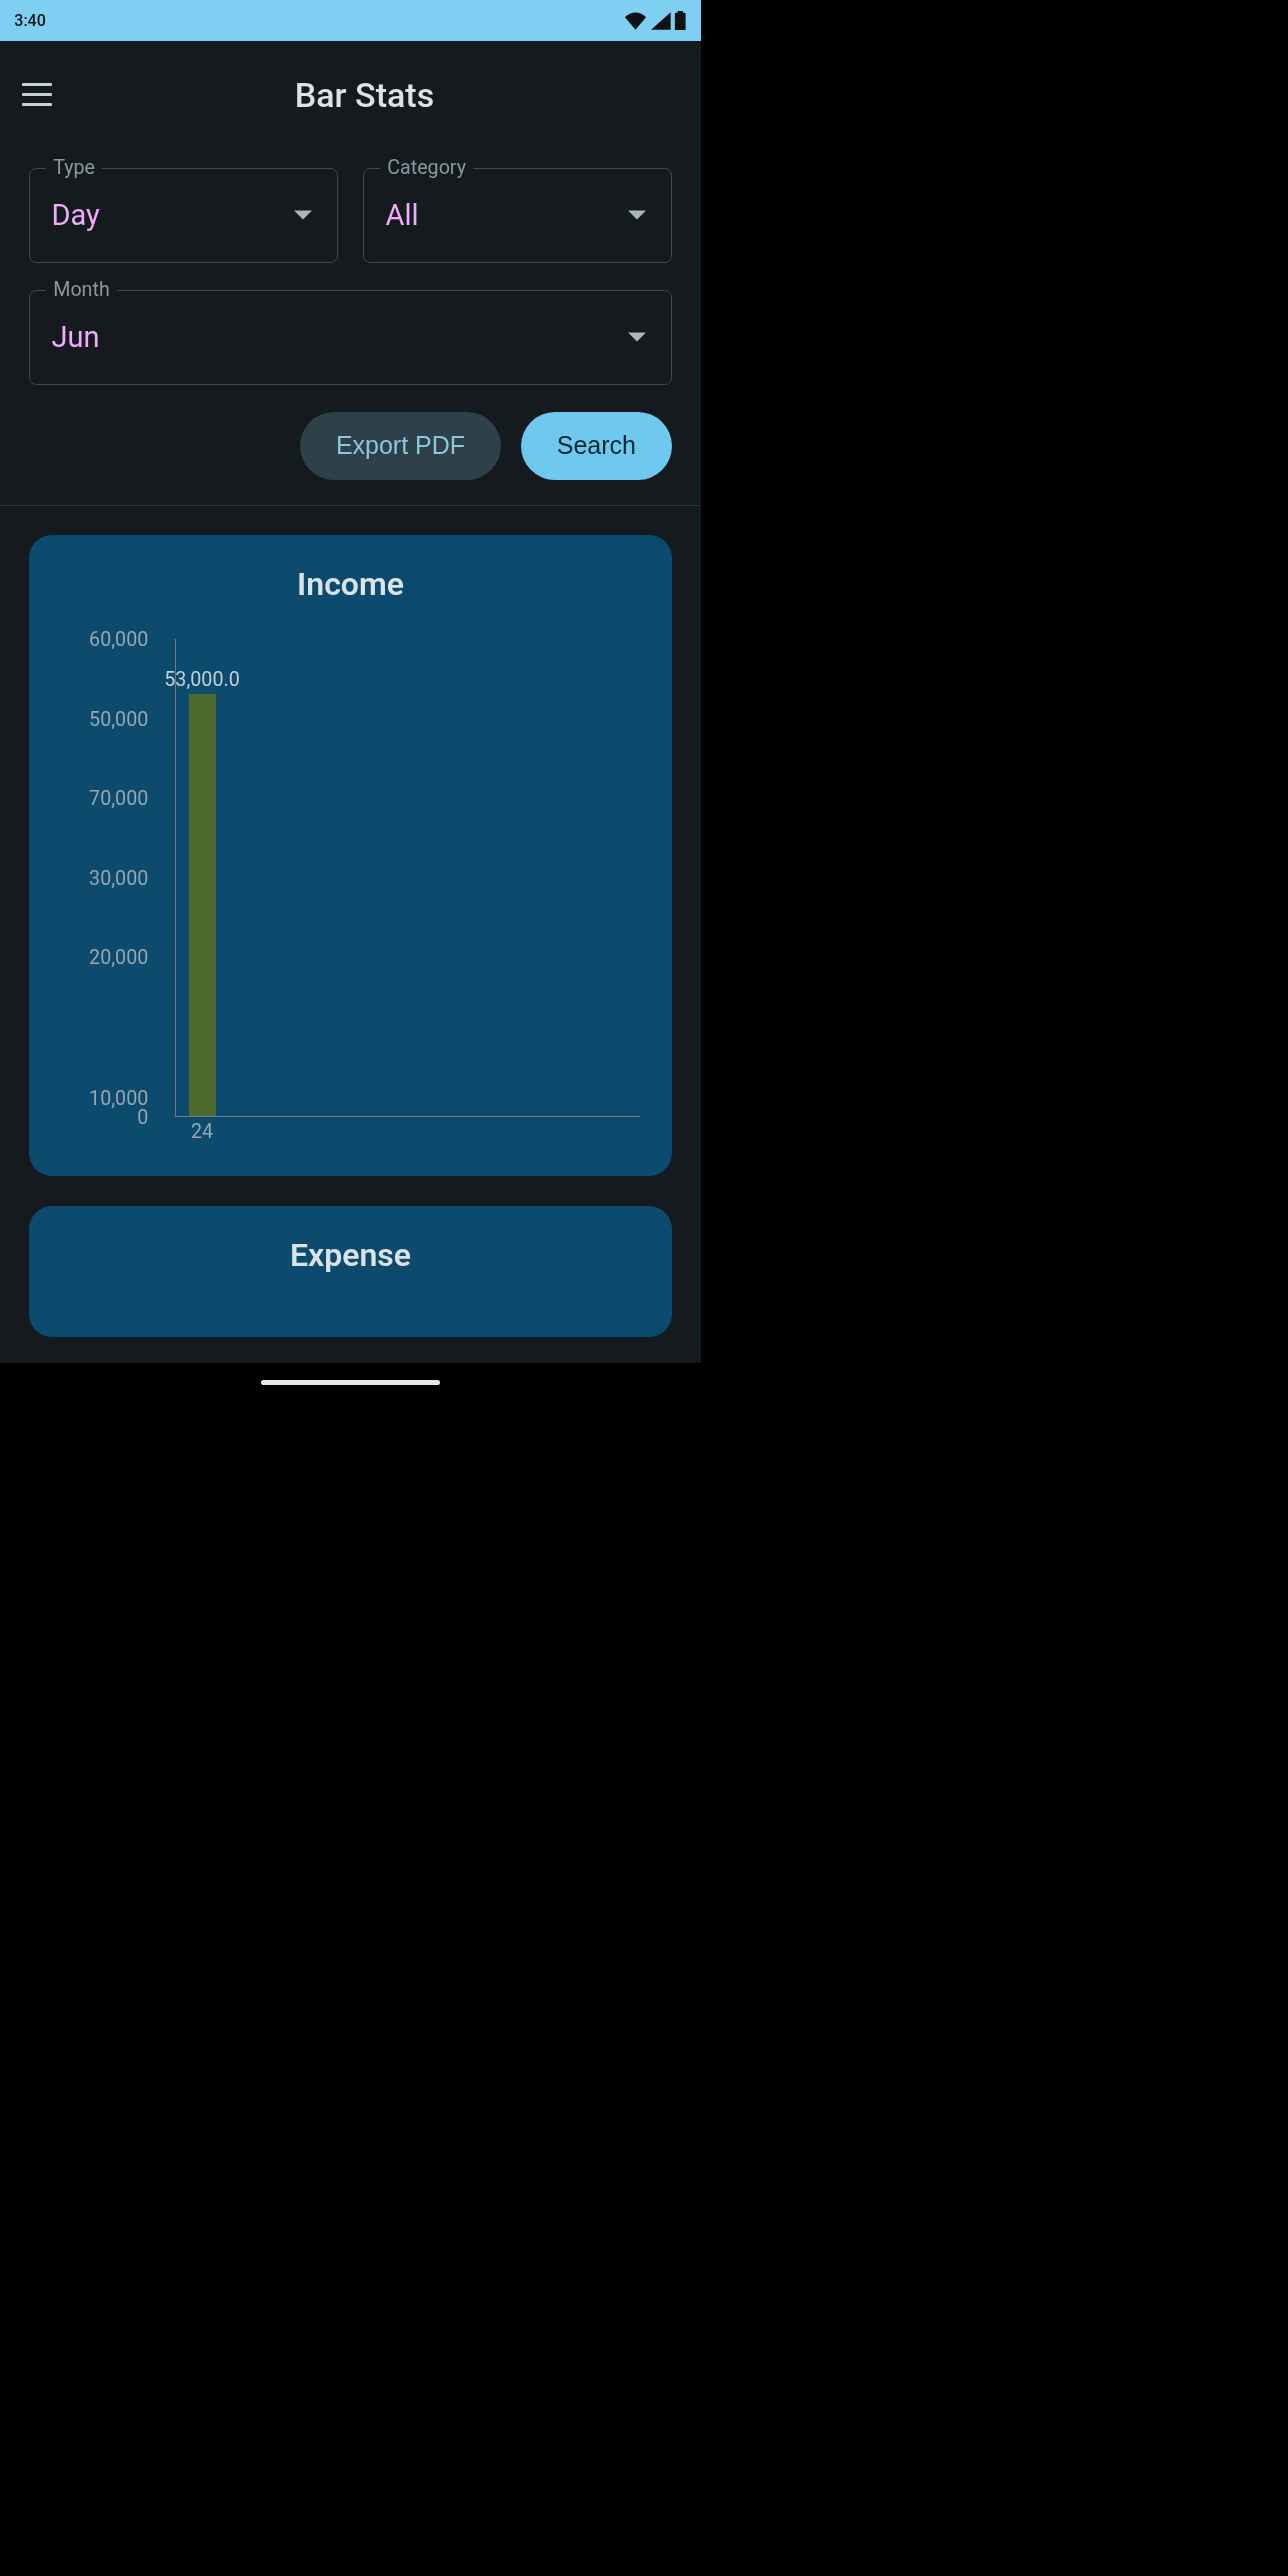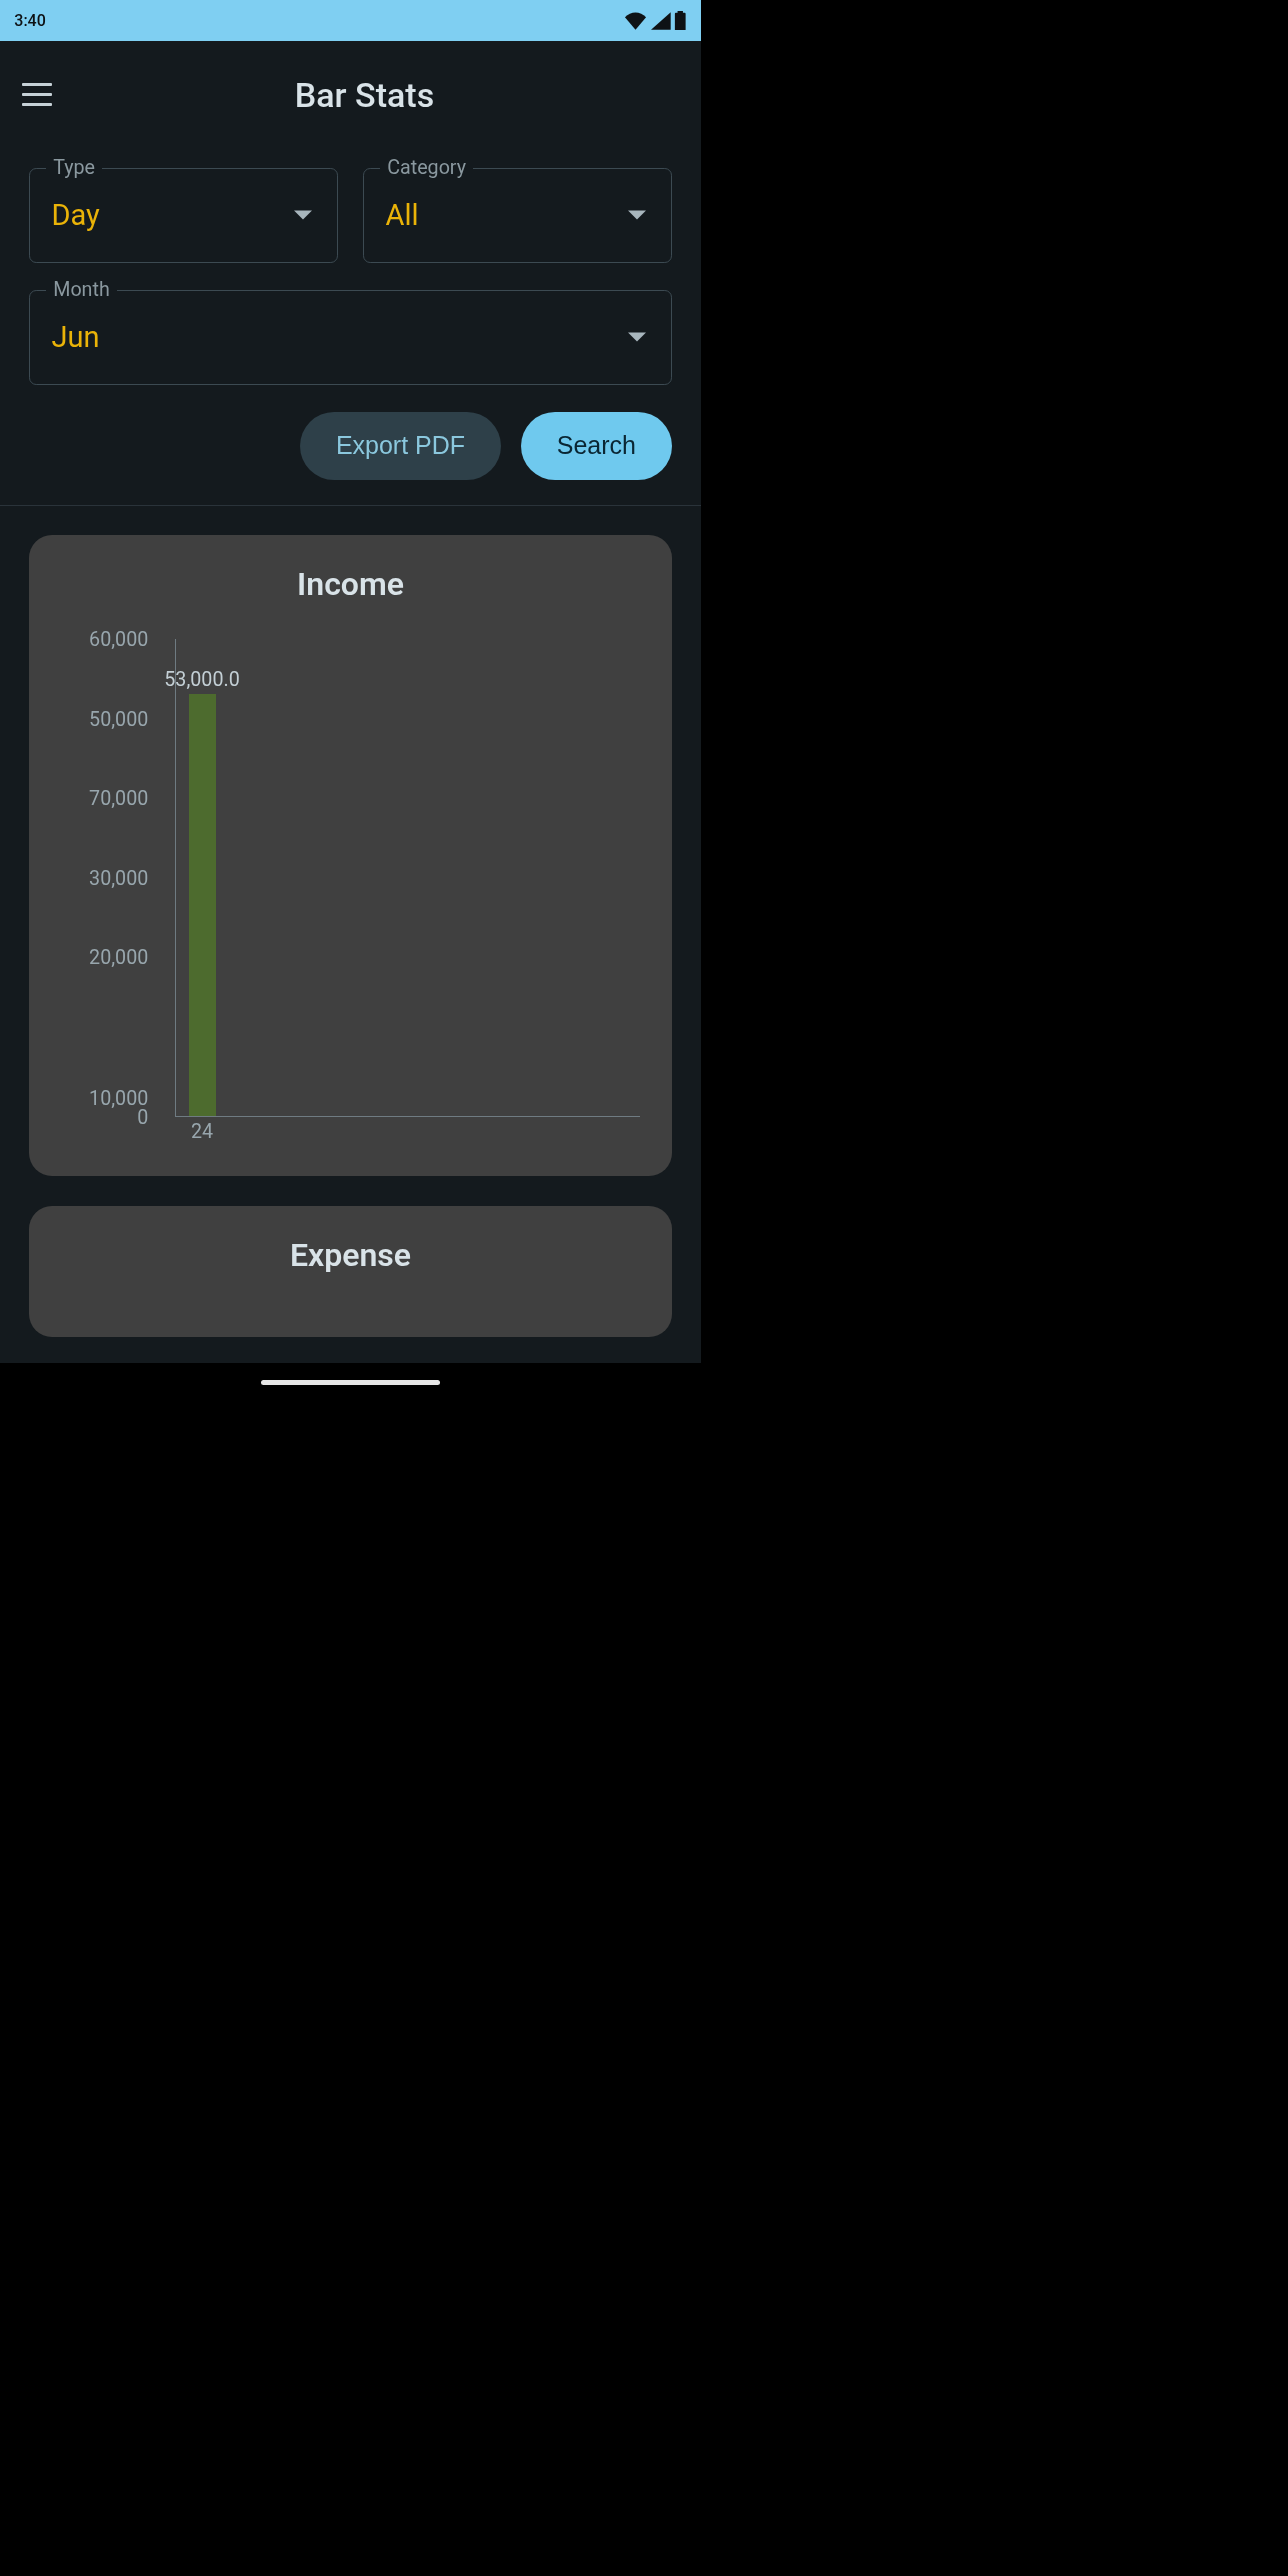--- a/index.html
+++ b/index.html
@@ -97,21 +97,21 @@
     position: absolute;
     top: -12.5px;
     left: 16px;
     background: #141a1e;
     padding: 0 7.2px;
     font-size: 19.7px;
     color: #8a989f;
   }
   .select-value {
     font-size: 29px;
-    color: #eab308;
+    color: #f0abfc;
   }
   .select-caret {
     position: absolute;
     right: 25px;
     top: 50%;
     transform: translateY(-50%);
     width: 0; height: 0;
     border-left: 9px solid transparent;
     border-right: 9px solid transparent;
     border-top: 9px solid #a8b6bd;
@@ -148,21 +148,21 @@
 
   .divider {
     height: 1.8px;
     background: #2a333a;
     width: 100%;
   }
 
   
   .cards { padding: 29px; display: flex; flex-direction: column; gap: 30px; }
   .card {
-    background: #404040;
+    background: #0c4a6e;
     border-radius: 23px;
     padding: 30px 23px 27px 23px;
   }
   .card-title {
     text-align: center;
     font-size: 32px;
     font-weight: 600;
     color: #d9e3e8;
     margin-bottom: 27px;
   }

